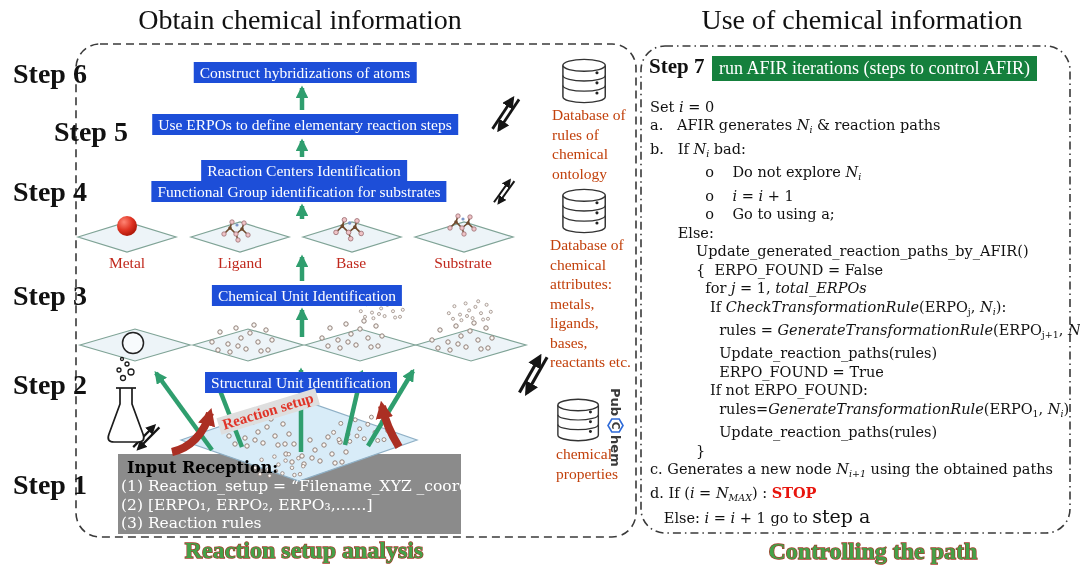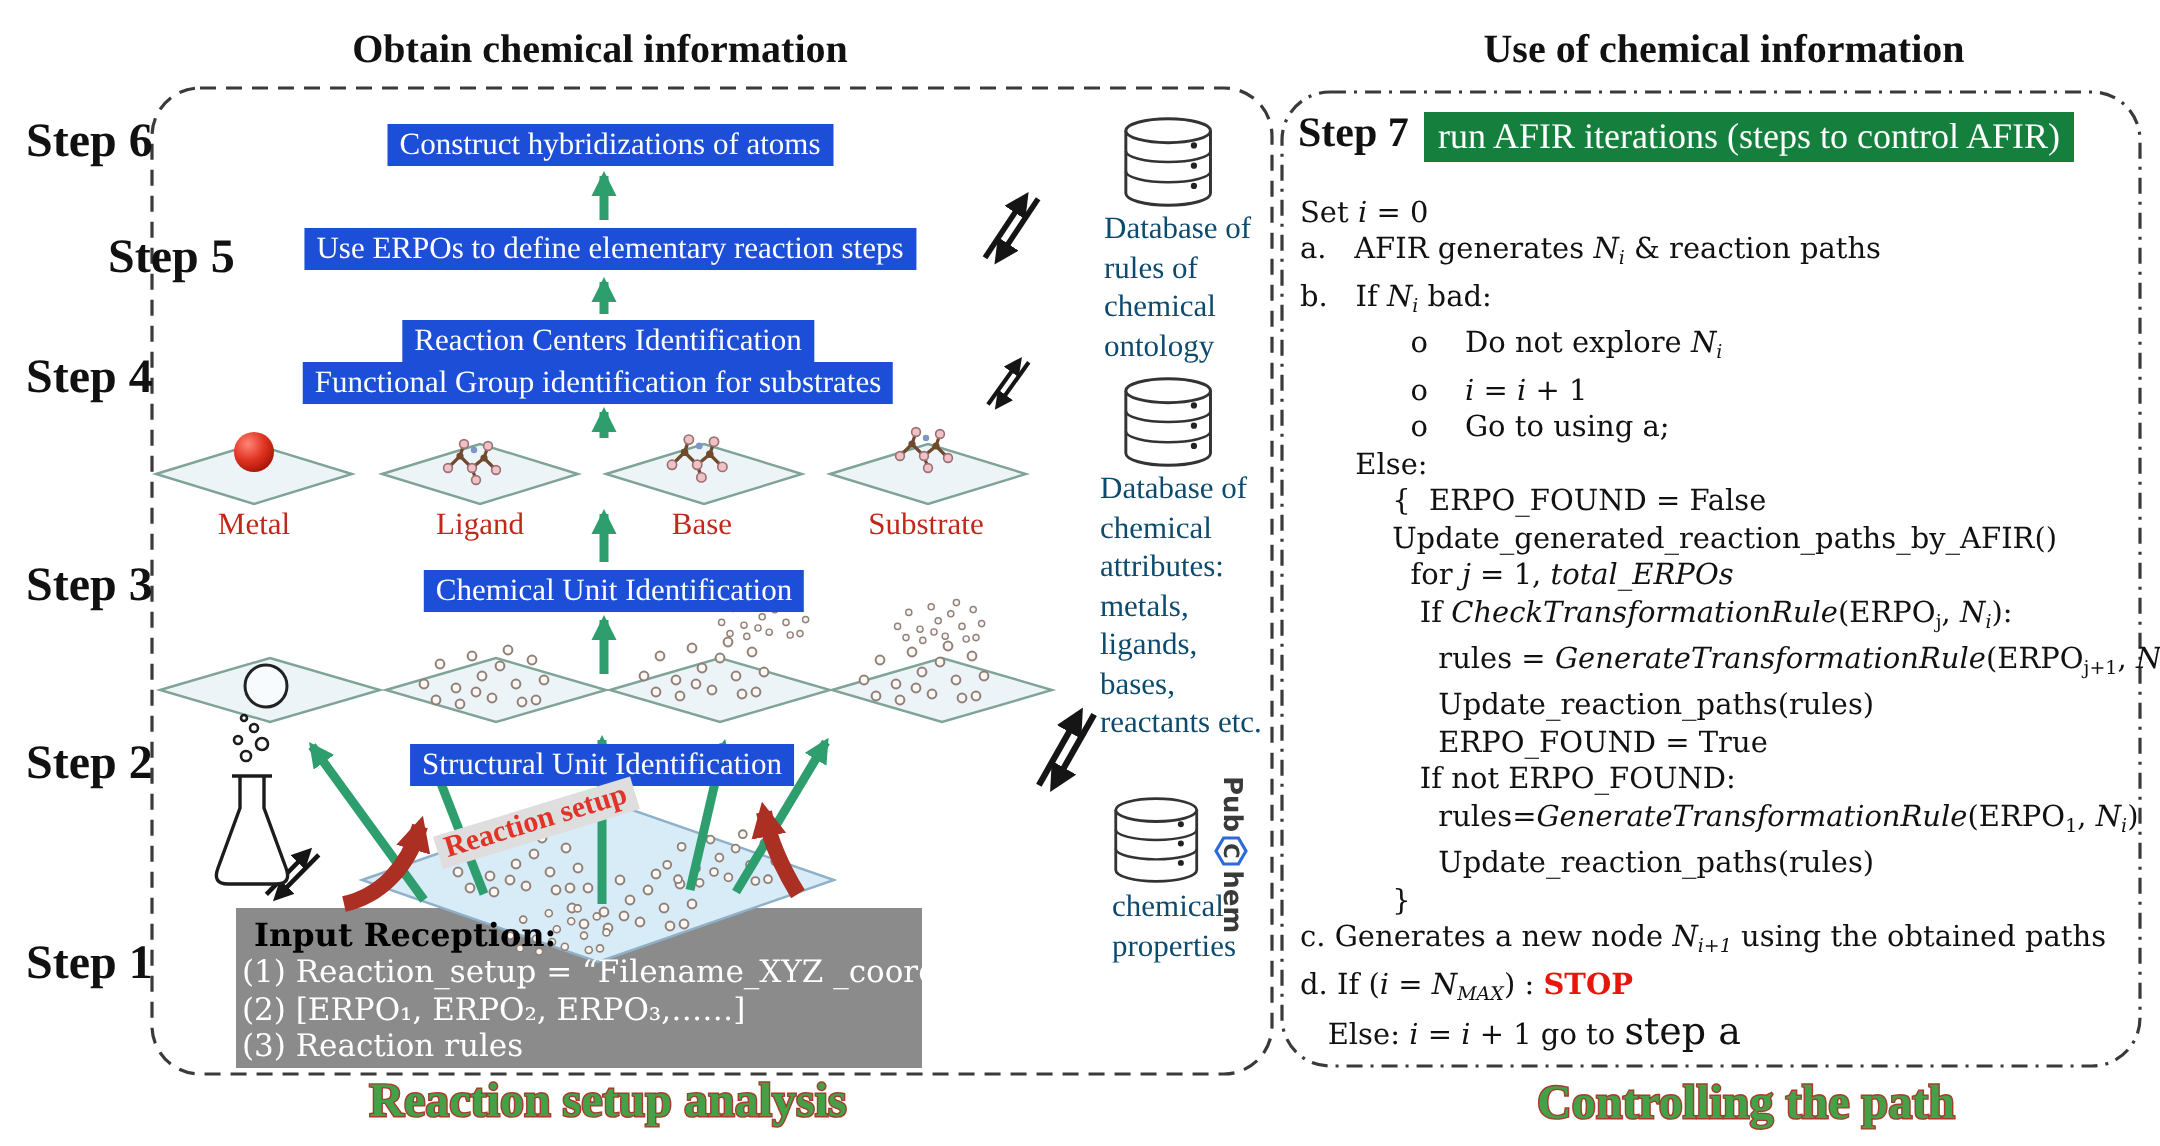--- a/index.html
+++ b/index.html
@@ -4,30 +4,30 @@
 <style>
   html,body{margin:0;padding:0;background:#fff;}
   #stage{position:relative;width:1080px;height:573px;background:#fff;overflow:hidden;
          font-family:"Liberation Serif",serif;color:#111;}
   .abs{position:absolute;}
   svg.layer{position:absolute;left:0;top:0;}
   #svg-back{z-index:0;}
   .input-bg{z-index:1;background:#8b8b8b;}
   #svg-front{z-index:2;}
   .txt{z-index:3;}
-  .title{font-weight:bold;font-size:20px;white-space:nowrap;transform:translateX(-50%);margin-top:10px;}
-  .step-label{font-weight:bold;font-size:24px;white-space:nowrap;}
+  .title{font-weight:normal;font-size:28px;white-space:nowrap;transform:translateX(-50%);}
+  .step-label{font-weight:bold;font-size:28px;white-space:nowrap;}
   .gbox{background:#1d4ed8;color:#fff;font-size:15.5px;line-height:19px;padding:1px 6px;
         white-space:nowrap;transform:translateX(-50%);}
   .plate-label{color:#c0281c;font-size:15.5px;white-space:nowrap;transform:translateX(-50%);}
   .rs-strip{background:#dedede;color:#e03428;font-size:15px;font-weight:bold;padding:0 4px;
             white-space:nowrap;transform:rotate(-17deg);transform-origin:left center;}
   .inp-title{font-weight:bold;font-size:16px;color:#000;font-family:"DejaVu Serif",serif;white-space:nowrap;}
   .inp-line{color:#fff;font-size:15.5px;line-height:19px;font-family:"DejaVu Serif",serif;white-space:nowrap;}
-  .db-label{font-size:15.5px;line-height:19.5px;color:#0c4a6e;}
+  .db-label{font-size:15.5px;line-height:19.5px;color:#c2410c;}
   .pubchem{transform:rotate(90deg);transform-origin:0 0;display:flex;align-items:center;gap:1px;
            font-family:"DejaVu Sans",sans-serif;font-weight:bold;font-size:13px;color:#3a3a3a;white-space:nowrap;}
   .step7-label{font-weight:bold;font-size:21px;white-space:nowrap;}
   .step7-hl{background:#15803d;color:#fff;font-size:18px;padding:2px 7px;white-space:nowrap;}
   .code-line{white-space:pre;font-family:"DejaVu Serif",serif;font-size:14.5px;line-height:18.45px;color:#111;}
   .code-line .it{font-style:italic;}
   .code-line .sb, .nmax .sb{font-size:9.5px;vertical-align:-3px;}
   .code-line .accent{color:#e8150d;font-weight:bold;margin-top:16px;}
   .code-line .big{font-size:19px;}
   .nmax{white-space:pre;font-family:"DejaVu Serif",serif;font-size:19px;color:#111;}
@@ -253,22 +253,22 @@
   <div class="abs txt step7-hl" style="left:712px;top:56px;">run AFIR iterations (steps to control AFIR)</div>
 
   <div class="abs txt" id="code-lines" style="left:650px;top:98px;">
       <div class="code-line"><span class="">Set </span><span class="it ">i</span><span class=""> = 0</span></div>
       <div class="code-line"><span class="">a.   AFIR generates </span><span class="it ">N</span><span class="it sb">i</span><span class=""> &amp; reaction paths</span></div>
       <div class="code-line"><span class="">b.   If </span><span class="it ">N</span><span class="it sb">i</span><span class=""> bad:</span></div>
       <div class="code-line"><span class="">            o    Do not explore </span><span class="it ">N</span><span class="it sb">i</span></div>
       <div class="code-line"><span class="">            o    </span><span class="it ">i</span><span class=""> = </span><span class="it ">i</span><span class=""> + 1</span></div>
       <div class="code-line"><span class="">            o    Go to using a;</span></div>
       <div class="code-line"><span class="">      Else:</span></div>
+      <div class="code-line"><span class="">          Update_generated_reaction_paths_by_AFIR()</span></div>
       <div class="code-line"><span class="">          {  ERPO_FOUND = False</span></div>
-      <div class="code-line"><span class="">          Update_generated_reaction_paths_by_AFIR()</span></div>
       <div class="code-line"><span class="">            for </span><span class="it ">j</span><span class=""> = 1, </span><span class="it ">total_ERPOs</span></div>
       <div class="code-line"><span class="">             If </span><span class="it ">CheckTransformationRule</span><span class="">(ERPO</span><span class="sb">j</span><span class="">, </span><span class="it ">N</span><span class="it sb">i</span><span class="">):</span></div>
       <div class="code-line"><span class="">               rules = </span><span class="it ">GenerateTransformationRule</span><span class="">(ERPO</span><span class="sb">j+1</span><span class="">, </span><span class="it ">N</span></div>
       <div class="code-line"><span class="">               Update_reaction_paths(rules)</span></div>
       <div class="code-line"><span class="">               ERPO_FOUND = True</span></div>
       <div class="code-line"><span class="">             If not ERPO_FOUND:</span></div>
       <div class="code-line"><span class="">               rules=</span><span class="it ">GenerateTransformationRule</span><span class="">(ERPO</span><span class="sb">1</span><span class="">, </span><span class="it ">N</span><span class="it sb">i</span><span class="">)</span></div>
       <div class="code-line"><span class="">               Update_reaction_paths(rules)</span></div>
       <div class="code-line"><span class="">          }</span></div>
       <div class="code-line"><span class="">c. Generates a new node </span><span class="it ">N</span><span class="it sb">i+1</span><span class=""> using the obtained paths</span></div>

